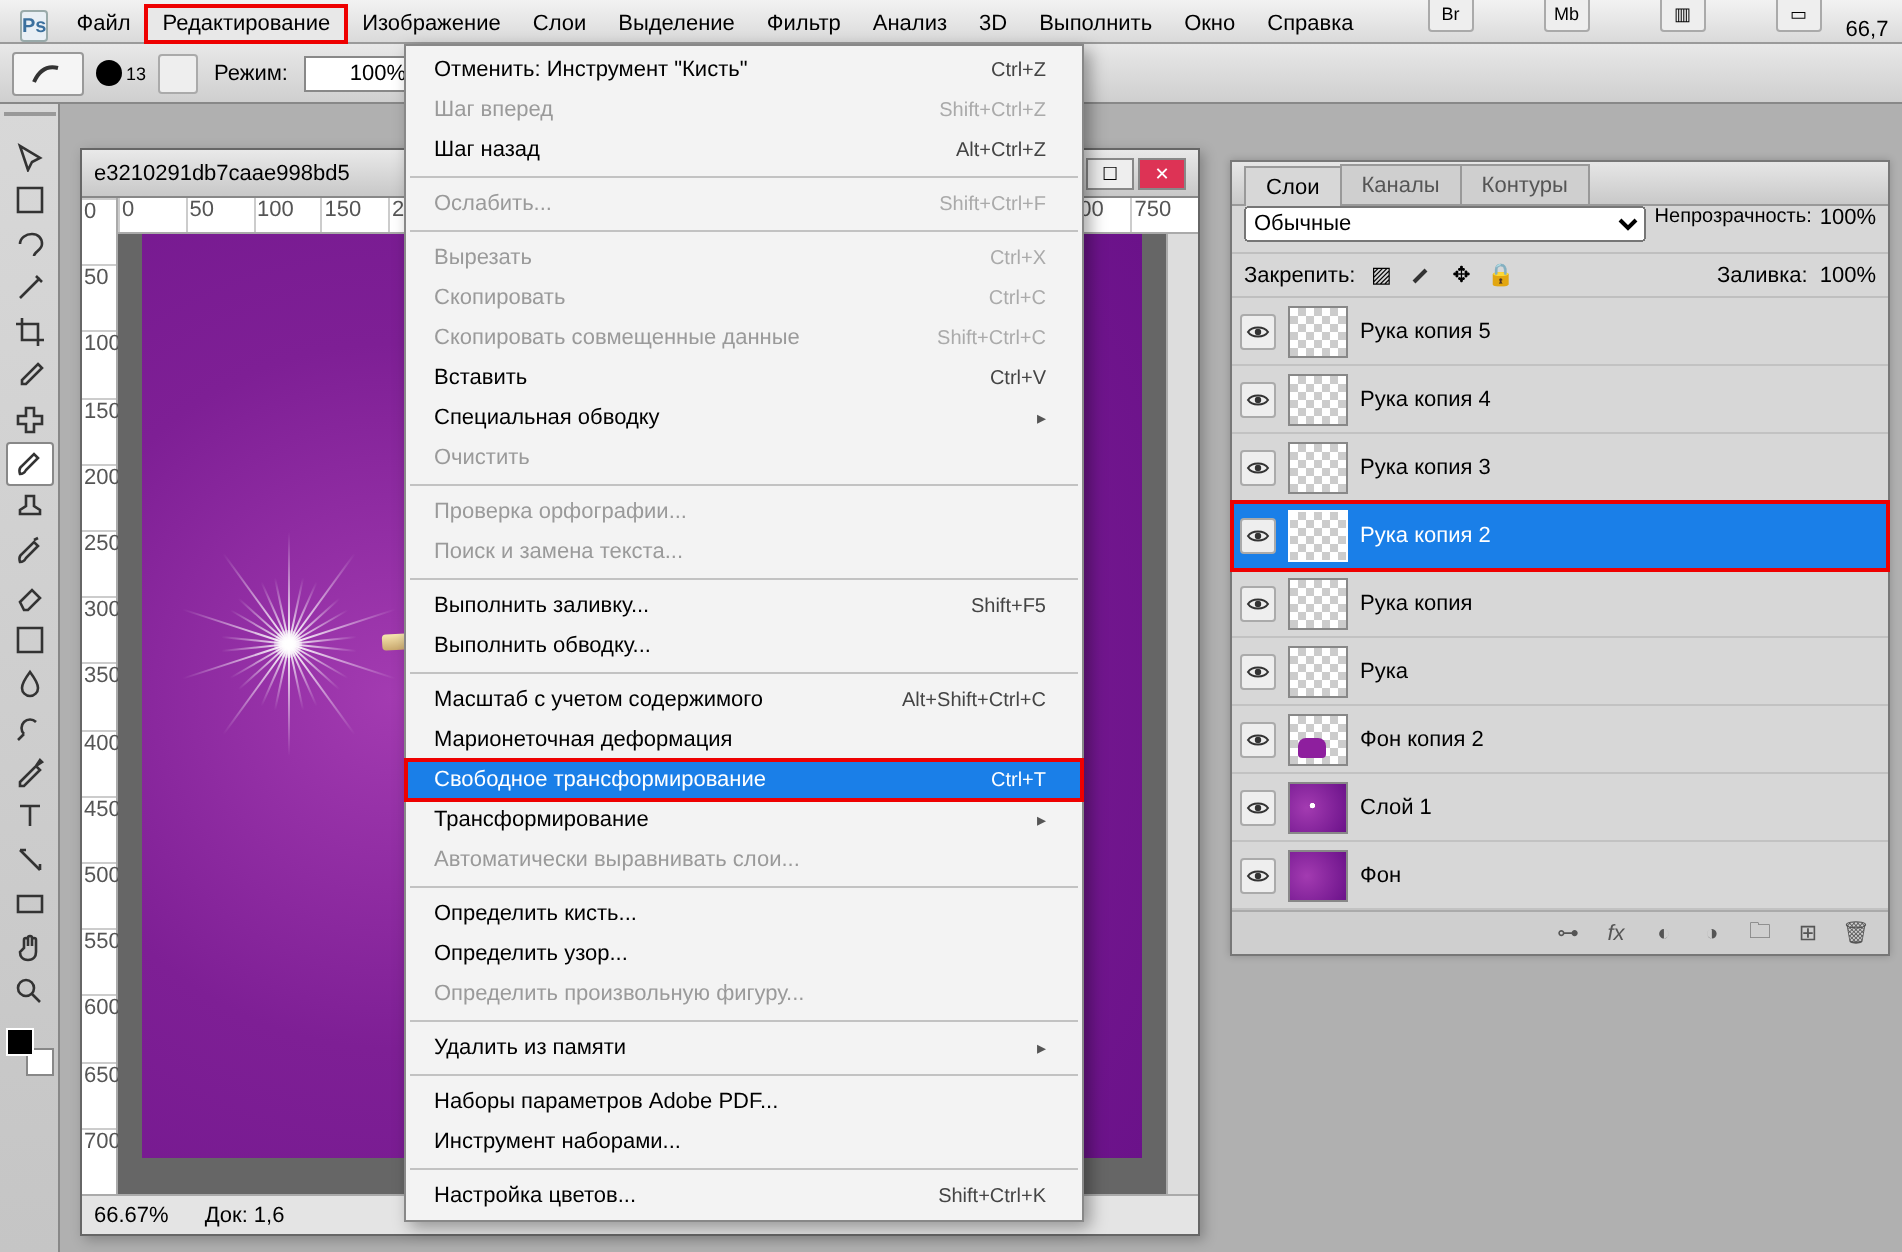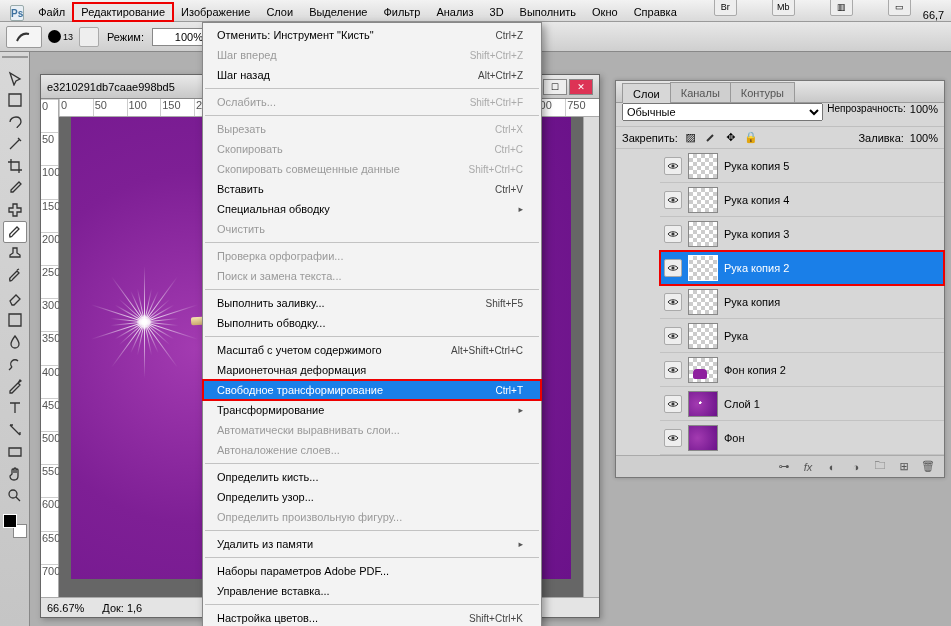--- a/index.html
+++ b/index.html
@@ -73,21 +73,21 @@
 .layers-panel { position:absolute; right:6px; top:80px; width:330px; background:#d7d7d7; border:1px solid #777; box-shadow:0 0 4px rgba(0,0,0,.2); }
 .panel-tabs { height:22px; background:linear-gradient(#e6e6e6,#c9c9c9); display:flex; align-items:flex-end; padding-left:6px; border-bottom:1px solid #999; gap:0; }
 .panel-tab { padding:4px 10px 3px; background:#cfcfcf; border:1px solid #999; border-bottom:none; margin-right:-1px; color:#555; }
 .panel-tab.active { background:#d7d7d7; color:#000; position:relative; top:1px; }
 .panel-row1 { display:flex; height:24px; padding:0 6px; gap:4px; border-bottom:1px solid #bfbfbf; }
 .panel-row1 select { flex:1; height:18px; font-size:11px; }
 .panel-row1 .lbl2 { font-size:10px; }
 .panel-row2 { display:flex; align-items:center; height:22px; padding:0 6px; gap:6px; border-bottom:1px solid #bfbfbf; font-size:10px; }
 .lock-ic { width:14px; height:14px; display:inline-flex; align-items:center; justify-content:center; }
 .layer-list { background:#d7d7d7; }
-.layer-row { display:flex; align-items:center; height:34px; border-bottom:1px solid #c2c2c2; padding:0 4px; gap:6px;margin-left:44px; }
+.layer-row { display:flex; align-items:center; height:34px; border-bottom:1px solid #c2c2c2; padding:0 4px; gap:6px; }
 .layer-row .eye { width:18px; height:18px; display:flex; align-items:center; justify-content:center; border:1px solid #aaa; background:#eee; border-radius:2px; }
 .layer-row .eye.off { color:transparent; }
 .layer-row .thumb { width:30px; height:26px; background-image:linear-gradient(45deg,#ccc 25%,transparent 25%,transparent 75%,#ccc 75%),linear-gradient(45deg,#ccc 25%,#fff 25%,#fff 75%,#ccc 75%); background-size:8px 8px; background-position:0 0,4px 4px; border:1px solid #888; position:relative; }
 .layer-row .thumb.purple::after { content:""; position:absolute; inset:0; background:radial-gradient(circle at 30% 50%, #a33bb1, #6b128a); }
 .layer-row .thumb.purple-img::after { content:""; position:absolute; inset:0; background:radial-gradient(circle at 40% 45%, #fff 0 6%, transparent 7%), radial-gradient(circle at 30% 50%, #a33bb1, #6b128a); }
 .layer-row .thumb.hand::after { content:""; position:absolute; left:4px; bottom:3px; width:14px; height:10px; background:#8e1f9e; border-radius:4px 4px 2px 2px; }
 .layer-row .name { flex:1; }
 .layer-row.selected { background:#1a7fe8; color:#fff; }
 .layer-row.selected .thumb { border-color:#fff; }
 .layer-row.boxed { outline:2px solid #e00; outline-offset:-1px; }
@@ -410,43 +410,40 @@
     <div class="row hl boxed">
       <span class="lbl">Свободное трансформирование</span>
       <span class="shc">Ctrl+T</span>
     </div>
     <div class="row sub">
       <span class="lbl">Трансформирование</span>
     </div>
     <div class="row disabled">
       <span class="lbl">Автоматически выравнивать слои...</span>
     </div>
-    <div class="row disabled">
-      <span class="lbl">Автоналожение слоев...</span>
-    </div>
     <div class="sep"></div>
     <div class="row">
       <span class="lbl">Определить кисть...</span>
     </div>
     <div class="row">
       <span class="lbl">Определить узор...</span>
     </div>
     <div class="row disabled">
       <span class="lbl">Определить произвольную фигуру...</span>
     </div>
     <div class="sep"></div>
     <div class="row sub">
       <span class="lbl">Удалить из памяти</span>
     </div>
     <div class="sep"></div>
     <div class="row">
       <span class="lbl">Наборы параметров Adobe PDF...</span>
     </div>
     <div class="row">
-      <span class="lbl">Управление вставка...</span>
+      <span class="lbl">Инструмент наборами...</span>
     </div>
     <div class="sep"></div>
     <div class="row">
       <span class="lbl">Настройка цветов...</span>
       <span class="shc">Shift+Ctrl+K</span>
     </div>
   </div>
 
 <div class="layers-panel">
   <div class="panel-tabs" id="panel-tabs">

